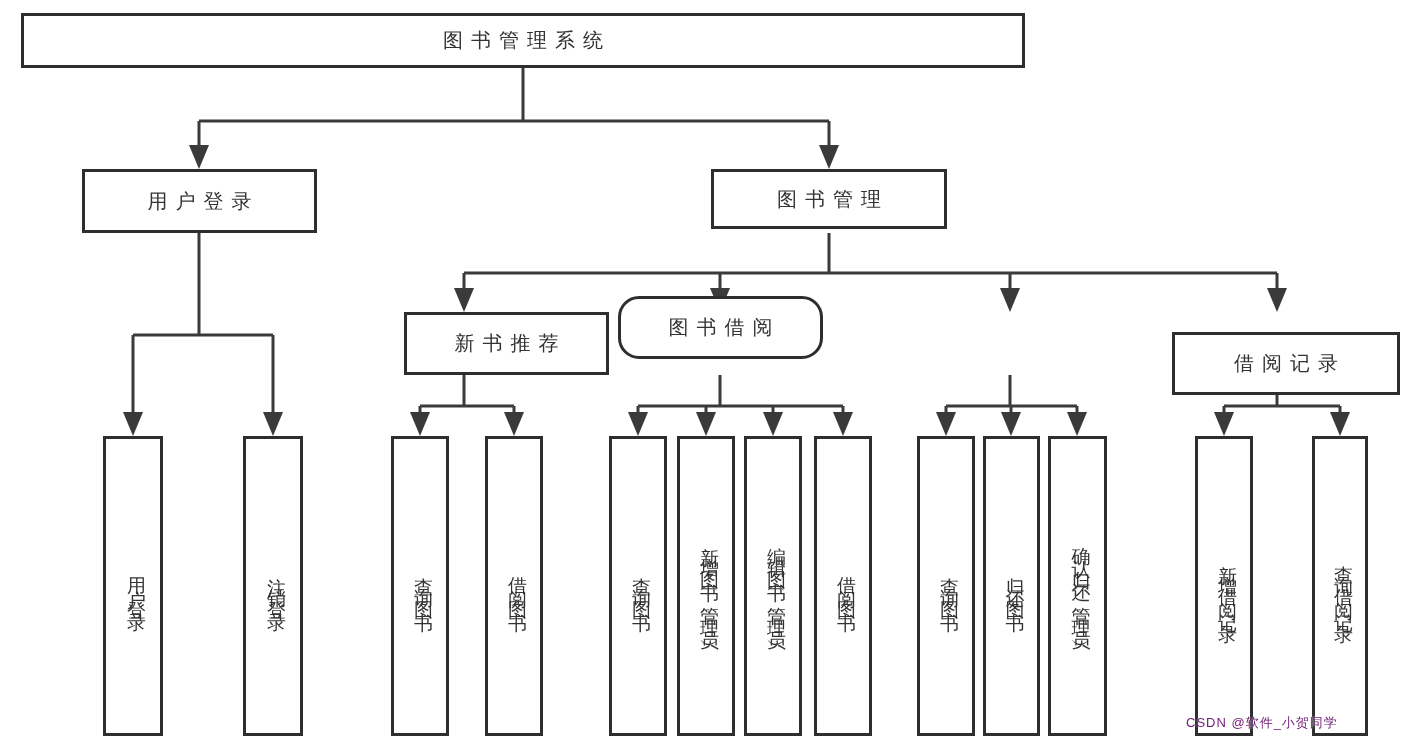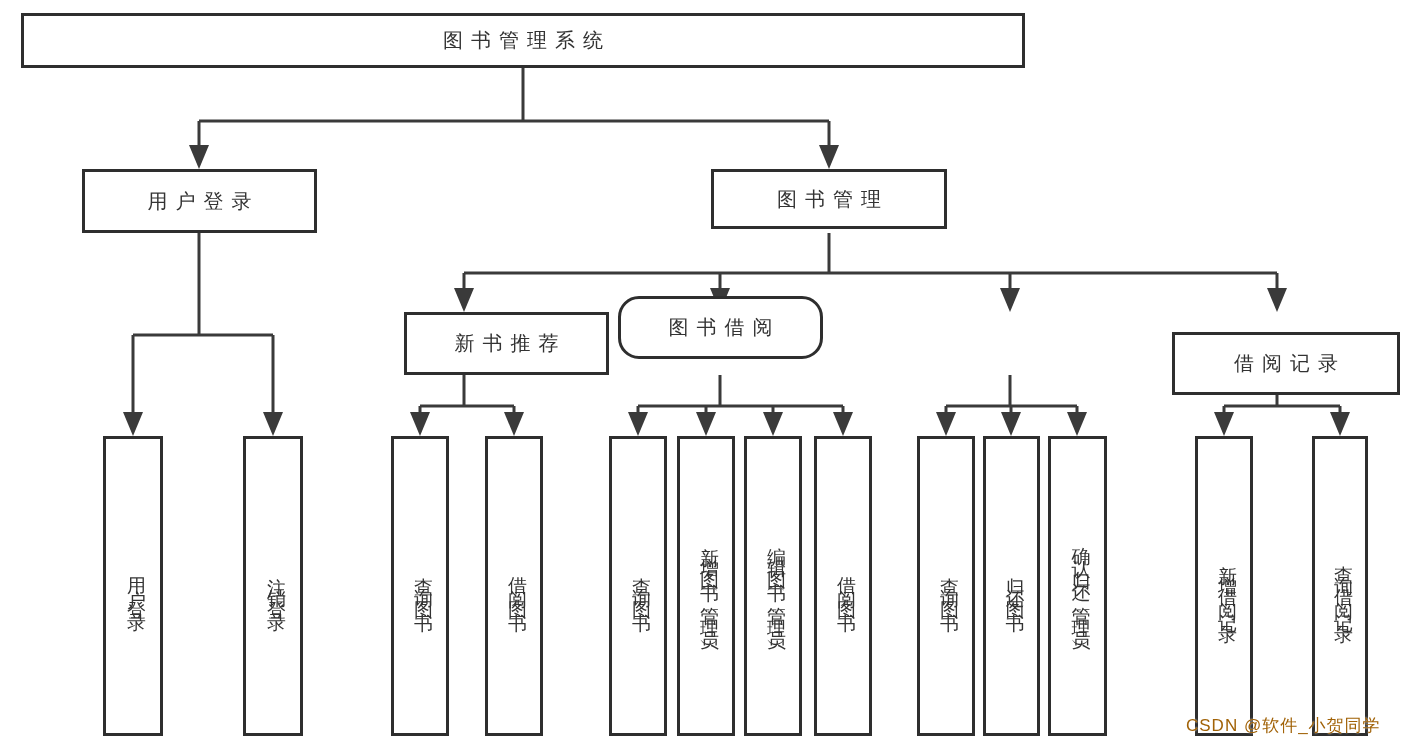--- a/index.html
+++ b/index.html
@@ -14,21 +14,21 @@
   }
   .hlabel{
     font-size:20px;letter-spacing:8px;white-space:nowrap;color:#333333;
   }
   .vlabel{
     writing-mode:vertical-rl;text-orientation:mixed;
     font-size:19px;letter-spacing:12px;line-height:1;color:#333333;white-space:nowrap;
   }
   .watermark{
     position:absolute;left:1186px;top:714px;z-index:5;
-    font-size:17px;letter-spacing:1px;color:#a16207;white-space:nowrap;
+    font-size:13px;letter-spacing:1px;color:#701a75;white-space:nowrap;
     text-shadow:0 0 2px #ffffff;
   }
 </style>
 </head>
 <body>
 
 <div class="canvas">
 
   <svg class="connector-layer" width="1405" height="747" viewBox="0 0 1405 747" aria-hidden="true">
     <path d="M523 68 V121

